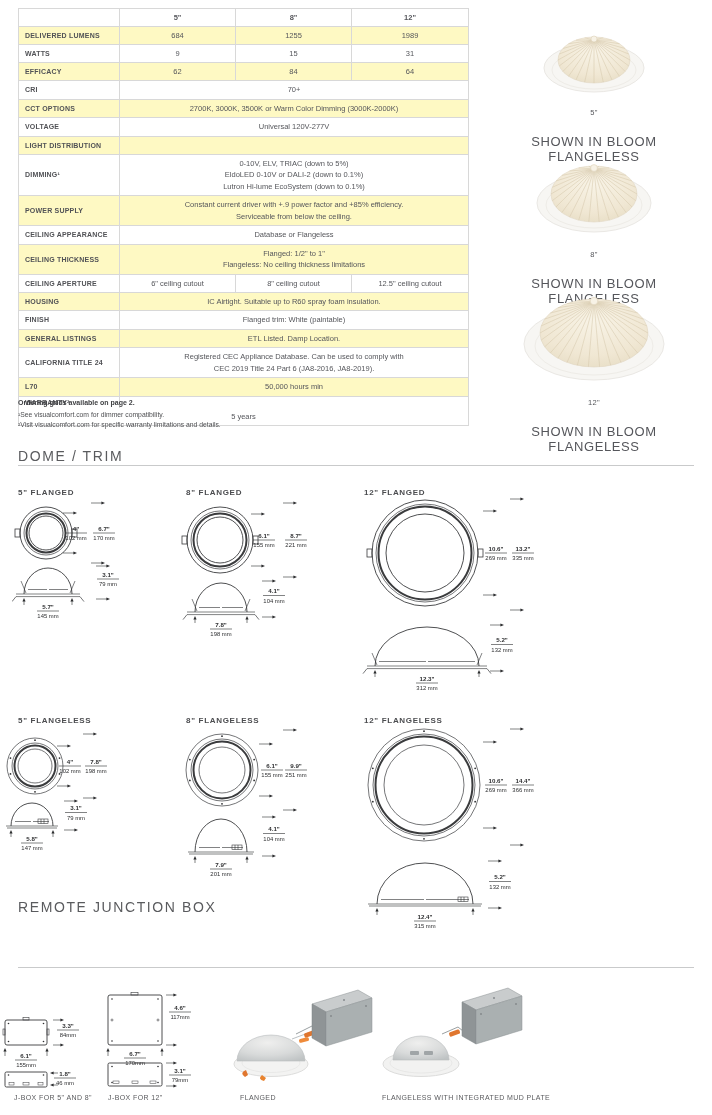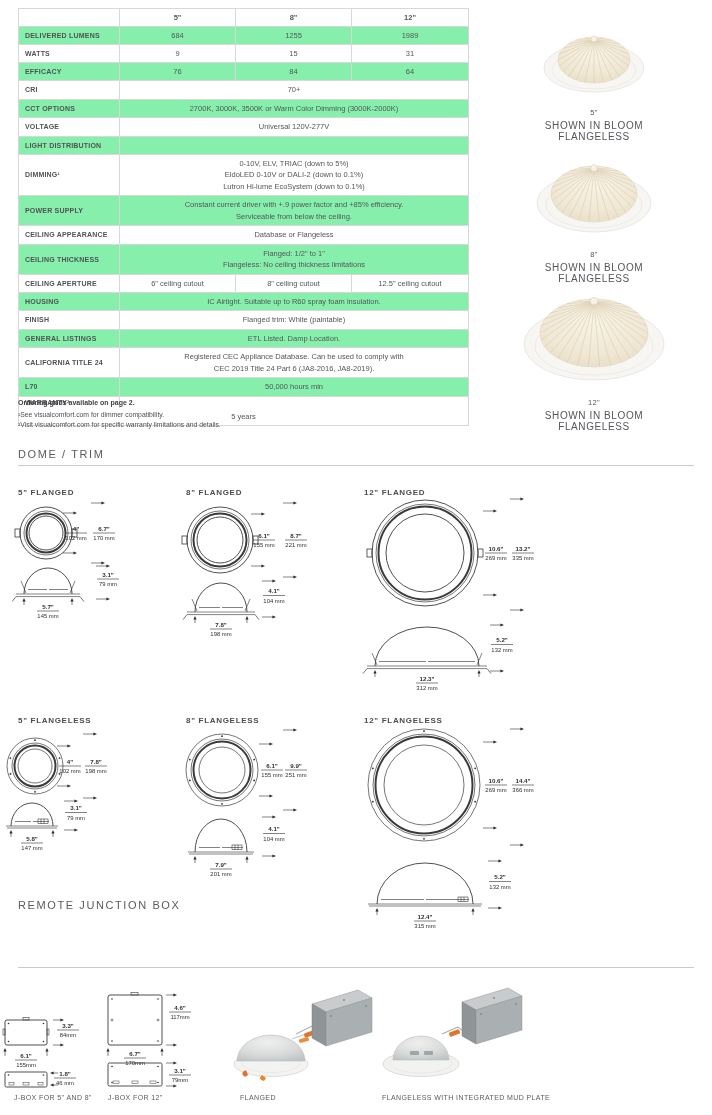--- a/index.html
+++ b/index.html
@@ -3,38 +3,38 @@
 <meta charset="utf-8">
 <style>
   html,body{margin:0;padding:0;background:#fff;}
   .page{position:relative;width:712px;height:1115px;background:#fff;overflow:hidden;
         font-family:"Liberation Sans",sans-serif;color:#55565b;}
   
   .spec-table{position:absolute;left:18px;top:8px;width:449px;border:1px solid #d8d8d8;
               box-sizing:content-box;font-size:7.5px;}
   .t-row{display:flex;border-bottom:1px solid #d8d8d8;min-height:17px;align-items:stretch;}
   .t-row:last-child{border-bottom:none;flex-direction:column;}
-  .t-row.shade{background:#86efac;}
+  .t-row.shade{background:#fef9c3;}
   .t-label{width:101px;box-sizing:border-box;padding:2px 6px;font-weight:bold;font-size:7px;
            letter-spacing:.2px;display:flex;align-items:center;border-right:1px solid #d8d8d8;color:#515256;}
   .t-cell{width:116px;box-sizing:border-box;display:flex;align-items:center;justify-content:center;
           text-align:center;border-right:1px solid #d8d8d8;padding:2px 4px;}
   .t-cell:last-child{border-right:none;}
   .t-h{font-weight:bold;}
   .t-span{flex:1;display:flex;flex-direction:column;justify-content:center;text-align:center;
           padding:3px 6px;line-height:11.5px;}
   
   .footnotes{position:absolute;left:18px;top:398px;font-size:6.8px;color:#4e4f52;line-height:10px;}
   .fn-bold{font-weight:bold;font-size:7px;color:#3f4043;margin-bottom:2px;}
   
   .photo-block{position:absolute;text-align:center;color:#55565b;}
   .photo-size{font-size:7.5px;margin-top:4px;letter-spacing:.3px;}
-  .photo-cap{font-size:10px;letter-spacing:.6px;margin-top:3px;}
+  .photo-cap{font-size:13px;letter-spacing:.6px;margin-top:17px;}
   
-  .sec-head{position:absolute;font-size:11px;letter-spacing:1.6px;color:#5a5b5e;}
+  .sec-head{position:absolute;font-size:14px;letter-spacing:1.6px;color:#5a5b5e;}
   .rule{position:absolute;left:18px;width:676px;border-top:1px solid #c9cacb;height:0;}
   .diag-title{position:absolute;font-size:8px;font-weight:bold;letter-spacing:.7px;color:#4c4d50;}
   .diagram{position:absolute;}
   .jcap{position:absolute;top:1094px;font-size:7px;letter-spacing:.4px;color:#5a5b5e;}
   
   svg{font-family:"Liberation Sans",sans-serif;}
   .oln{fill:none;stroke:#3a3b3d;}
   .dln{stroke:#2e2f31;stroke-width:.6;}
   .dfill{fill:#2e2f31;}
   .din{font-size:6.2px;font-weight:bold;fill:#2e2f31;}
@@ -74,21 +74,21 @@
       <div class="t-cell">1989</div>
     </div>
     <div class="t-row">
       <div class="t-label">WATTS</div>
       <div class="t-cell">9</div>
       <div class="t-cell">15</div>
       <div class="t-cell">31</div>
     </div>
     <div class="t-row shade">
       <div class="t-label">EFFICACY</div>
-      <div class="t-cell">76</div>
+      <div class="t-cell">62</div>
       <div class="t-cell">84</div>
       <div class="t-cell">64</div>
     </div>
     <div class="t-row">
       <div class="t-label">CRI</div>
       <div class="t-span">70+</div>
     </div>
     <div class="t-row shade">
       <div class="t-label">CCT OPTIONS</div>
       <div class="t-span">2700K, 3000K, 3500K or Warm Color Dimming (3000K-2000K)</div>

